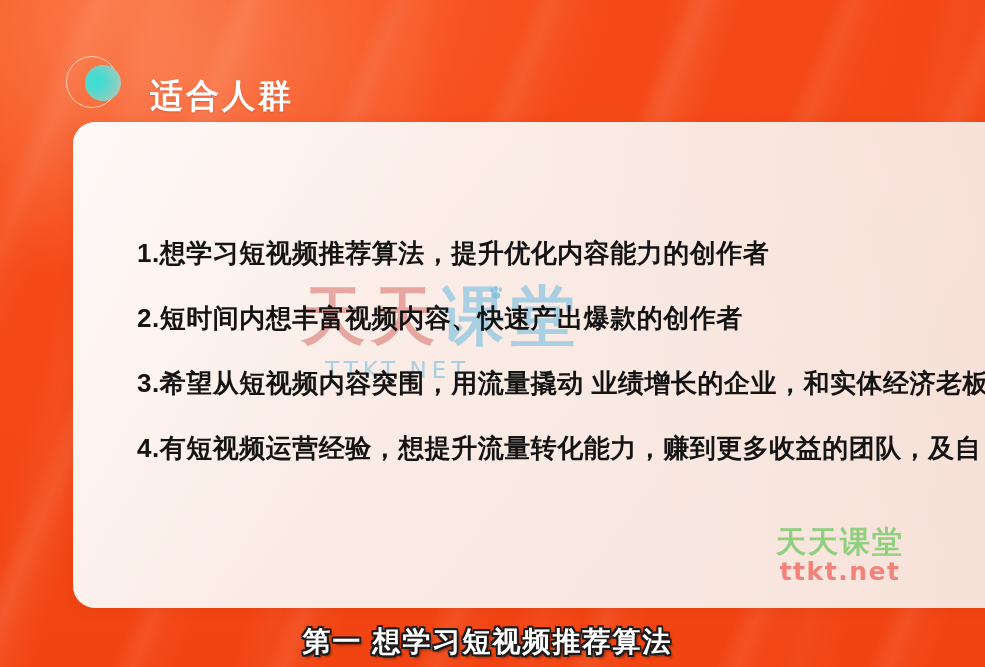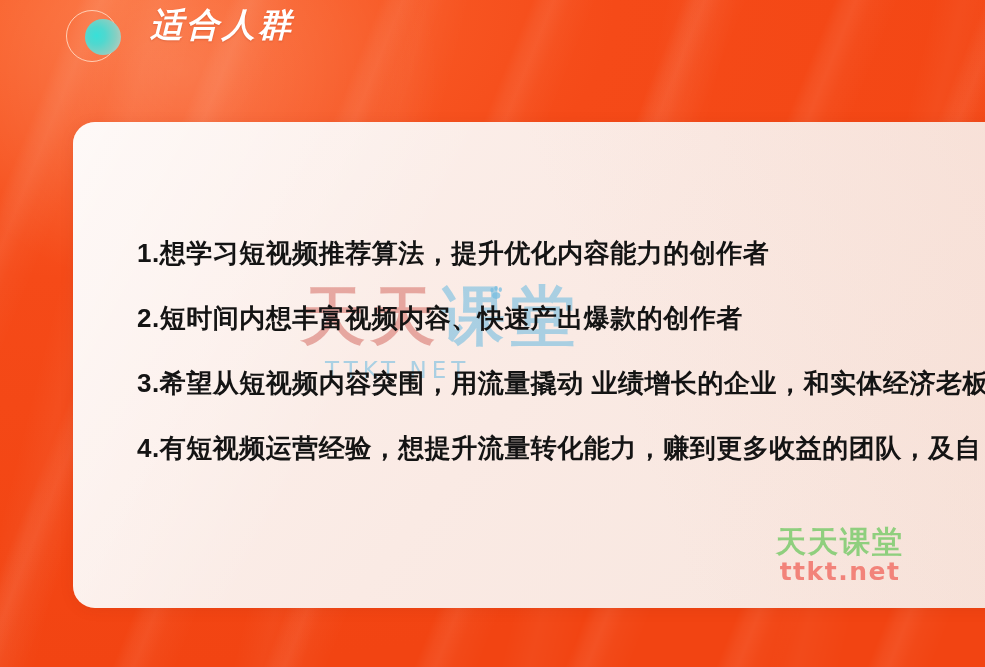--- a/index.html
+++ b/index.html
@@ -59,28 +59,27 @@
     position: absolute;
     left: -180px; top: -240px;
     width: 720px; height: 620px;
     background: radial-gradient(closest-side, rgba(255,255,255,.16), rgba(255,255,255,0) 72%);
     pointer-events: none;
   }
 
   
   .header {
     position: absolute;
-    left: 0; top: 8px;
+    left: 0; top: 0;
     height: 112px;
     width: 100%;
     display: flex;
-    align-items: flex-start;
+    align-items: flex-end;
     padding-left: 66px;
     box-sizing: border-box;
-    font-style: italic;
   }
   .logo-mark {
     position: relative;
     width: 56px;
     height: 56px;
     flex: 0 0 auto;
     margin-top: 2px;
   }
   .logo-ring {
     position: absolute;
@@ -278,14 +277,17 @@
       <div class="bullet-line">3.希望从短视频内容突围，用流量撬动 业绩增长的企业，和实体经济老板</div>
       <div class="bullet-line">4.有短视频运营经验，想提升流量转化能力，赚到更多收益的团队，及自</div>
     </div>
 
     <div class="wm-br">
       <div class="wm-br-cn">天天课堂</div>
       <div class="wm-br-url">ttkt.net</div>
     </div>
   </div>
 
+  <div class="caption">
+    <span class="caption-text">第一 想学习短视频推荐算法</span>
+  </div>
 
 </div>
 
 </body></html>

